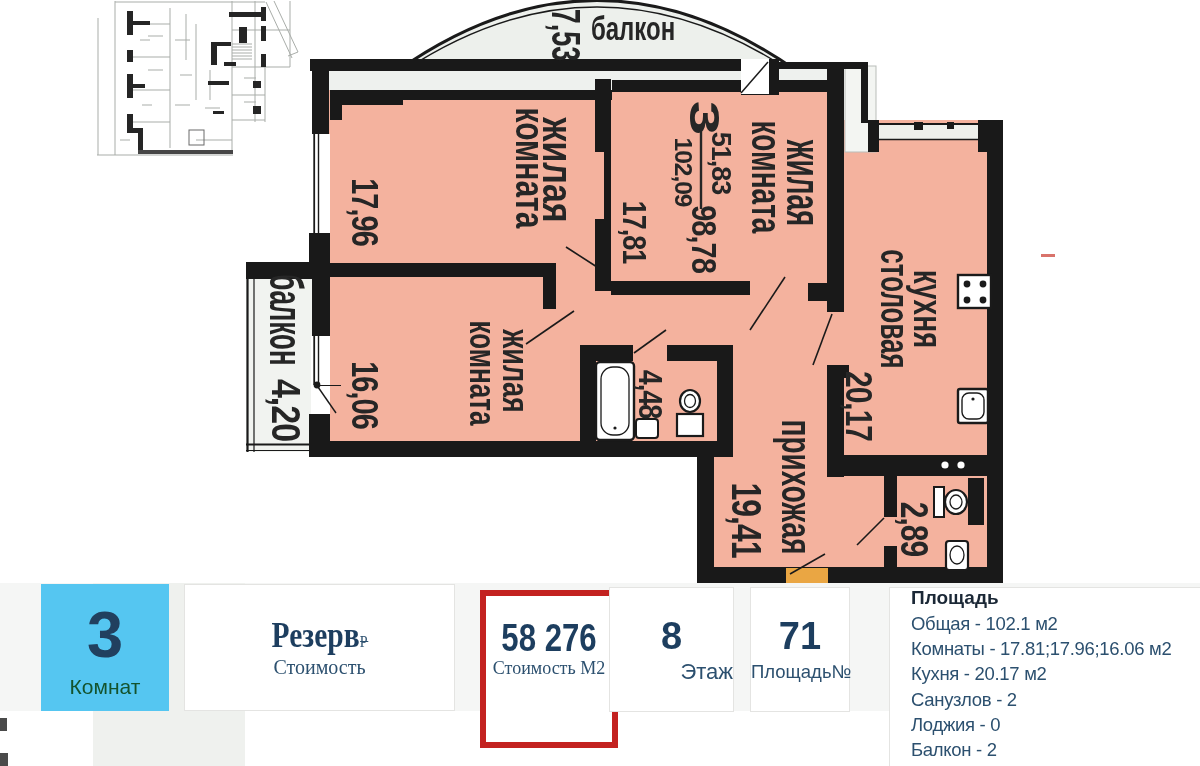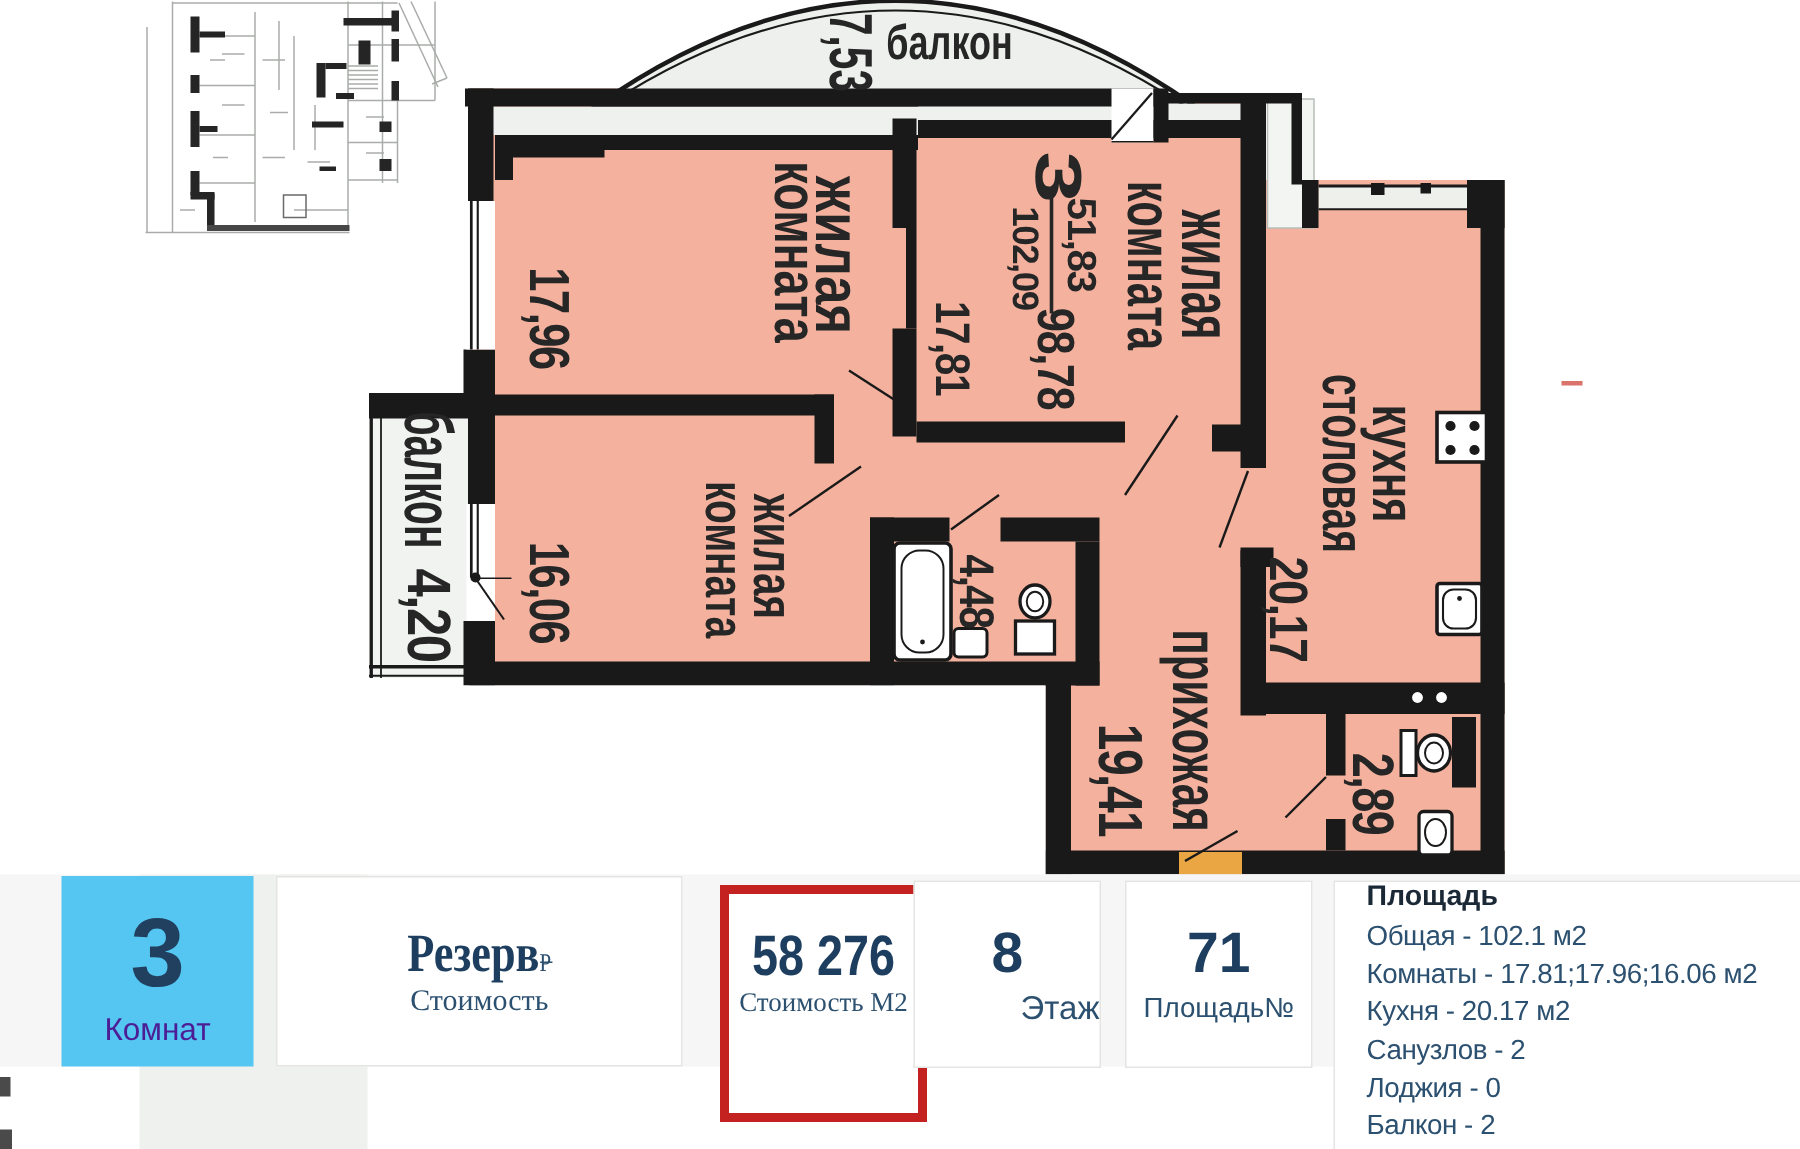--- a/index.html
+++ b/index.html
@@ -320,39 +320,39 @@
 
     <div style="position:absolute;left:0;top:0;width:1200px;height:128px;background:#f5f6f5;"></div>
 
     <div style="position:absolute;left:93px;top:0;width:152px;height:183px;background:#eff1ee;"></div>
 
     <div style="position:absolute;left:0;top:135px;width:7px;height:13px;background:#4a4a4a;"></div>
     <div style="position:absolute;left:0;top:170px;width:8px;height:13px;background:#4a4a4a;"></div>
 
     <div style="position:absolute;left:41px;top:1px;width:128px;height:127px;background:#55c6f1;text-align:center;">
       <div class="num" style="margin-top:18px;font-size:65px;line-height:65px;color:#21405f;">3</div>
-      <div style="font-size:21px;color:#4c1d95;margin-top:8px;">Комнат</div>
+      <div style="font-size:21px;color:#14532d;margin-top:8px;">Комнат</div>
     </div>
 
     <div class="box" style="left:184px;top:1px;width:271px;height:127px;font-family:Liberation Serif, serif;">
       <div style="margin-top:32px;font-size:36px;line-height:36px;transform:scaleX(0.82);"><span class="num">Резерв</span><span style="font-size:17px;color:#2c506f;position:relative;">Р<span style="position:absolute;left:1px;top:9px;width:10px;border-top:1.5px solid #2c506f;"></span></span></div>
       <div class="cap" style="font-size:20px;margin-top:-4px;">Стоимость</div>
     </div>
 
     <div class="box" style="left:456px;top:7px;width:138px;height:158px;border:6px solid #c32220;margin-left:24px;">
       <div class="num" style="margin-top:23px;font-size:38px;line-height:38px;transform:scaleX(0.82);">58 276</div>
       <div class="cap" style="font-size:18px;margin-top:1px;font-family:Liberation Serif, serif;">Стоимость М2</div>
     </div>
 
     <div class="box" style="left:609px;top:4px;width:125px;height:125px;">
       <div class="num" style="margin-top:29px;font-size:38px;line-height:38px;">8</div>
       <div class="cap" style="font-size:22px;margin-top:4px;text-align:right;">Этаж</div>
     </div>
 
-    <div class="box" style="left:750px;top:4px;width:125px;height:125px;">
+    <div class="box" style="left:750px;top:4px;width:100px;height:125px;">
       <div class="num" style="margin-top:29px;font-size:38px;line-height:38px;">71</div>
       <div class="cap" style="font-size:18.5px;margin-top:6px;">Площадь№</div>
     </div>
 
     <div class="box" style="left:889px;top:4px;width:320px;height:185px;text-align:left;">
       <div style="margin:-1px 0 0 21px;font-size:19px;font-weight:bold;color:#1b2836;">Площадь</div>
       <div class="cap" style="margin-left:21px;font-size:18.5px;letter-spacing:-0.3px;line-height:25.2px;margin-top:2px;">Общая - 102.1 м2<br>Комнаты - 17.81;17.96;16.06 м2<br>Кухня - 20.17 м2<br>Санузлов - 2<br>Лоджия - 0<br>Балкон - 2</div>
     </div>
   </div>
 </div>

